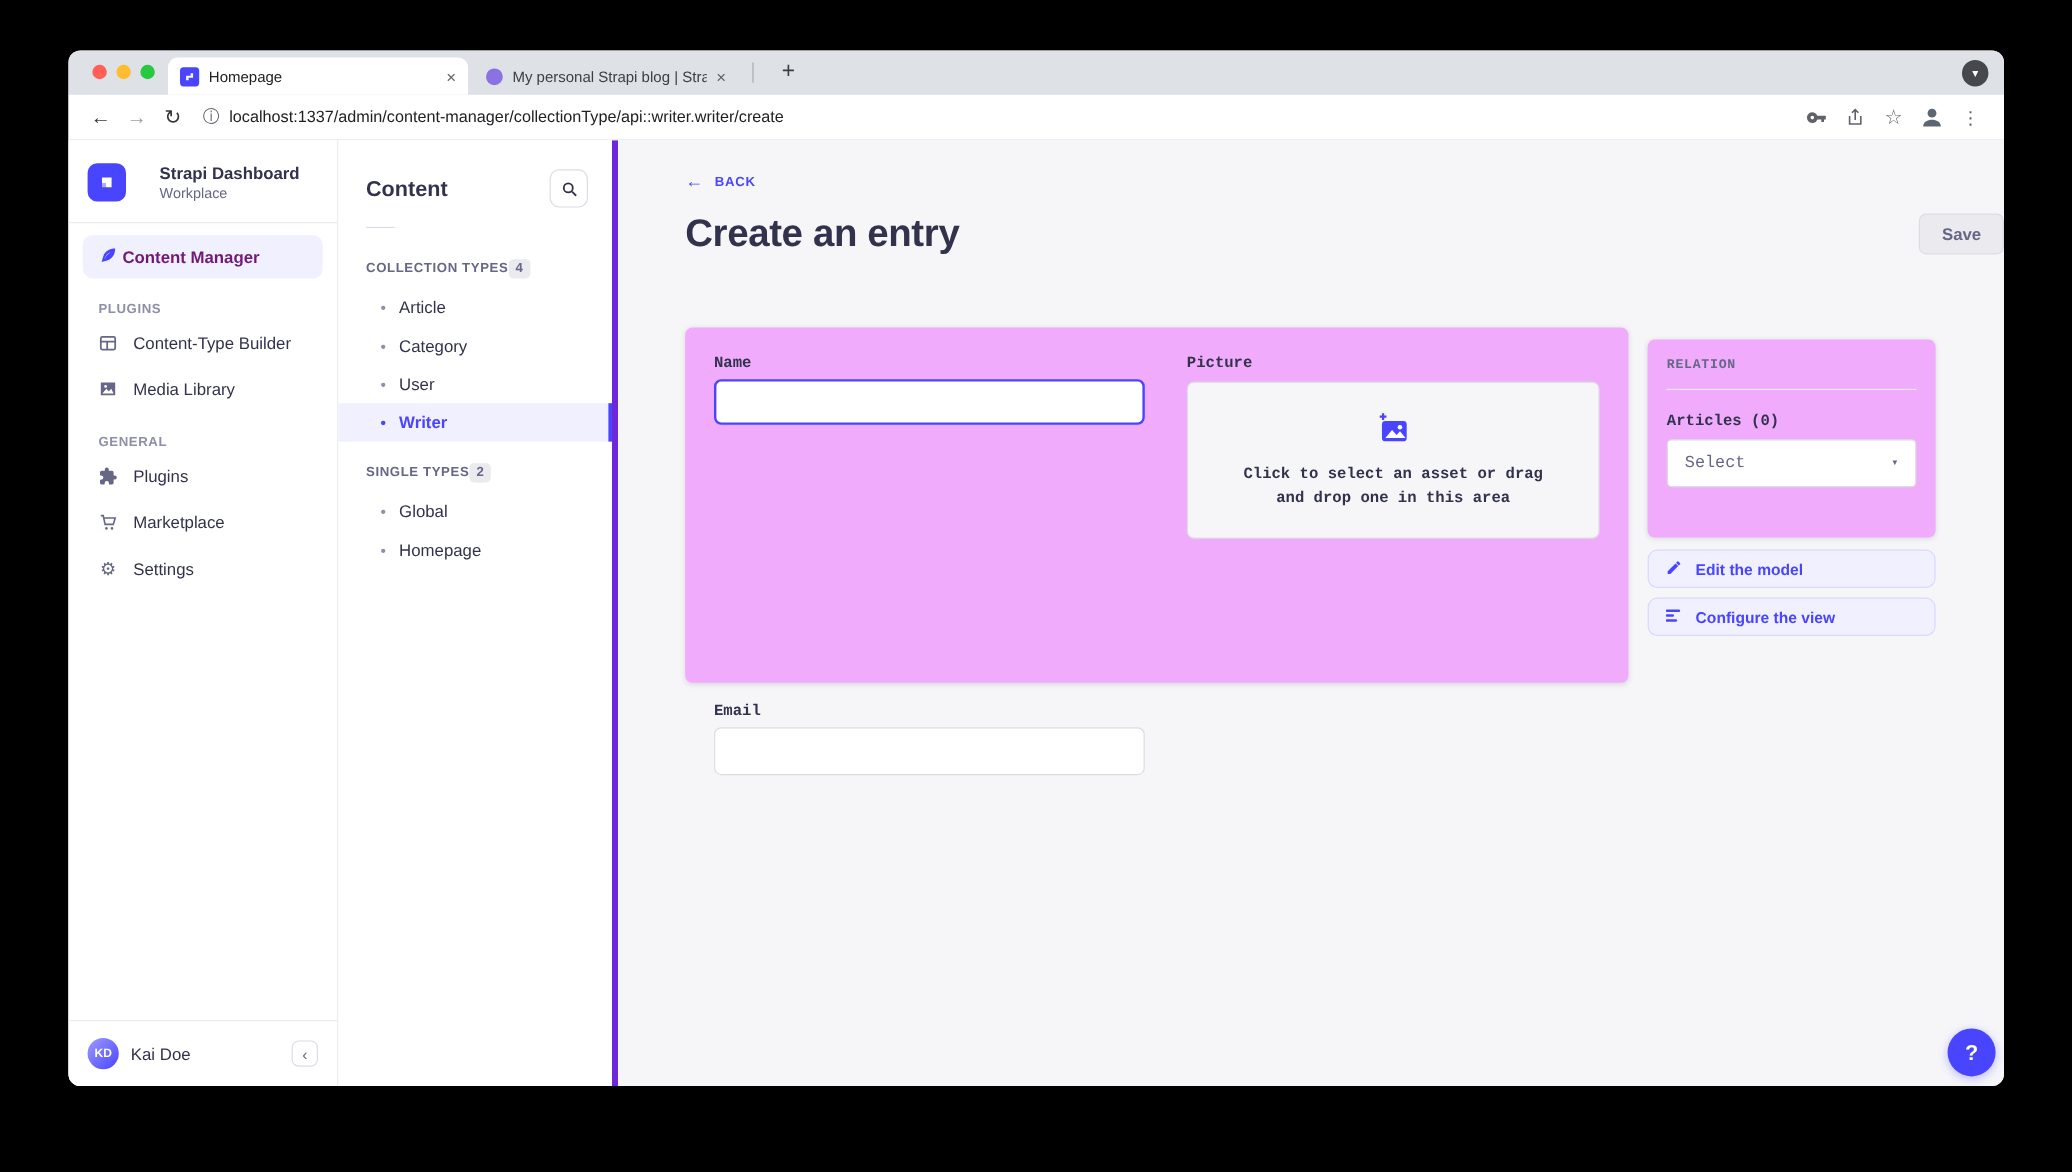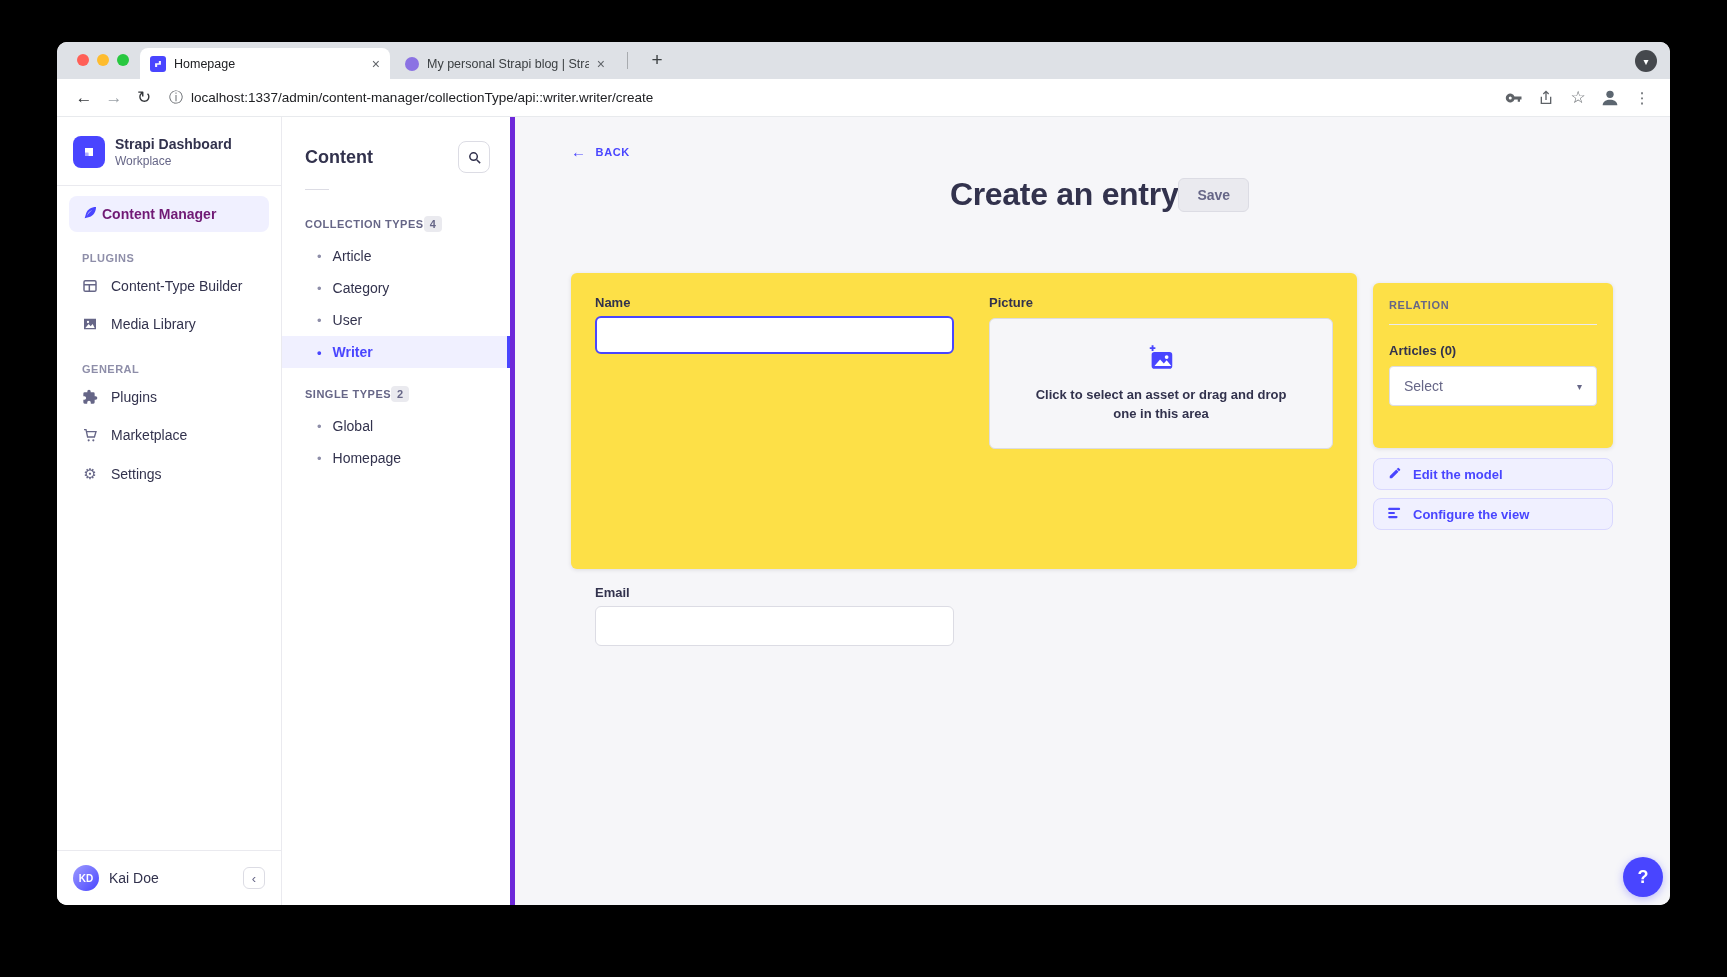--- a/index.html
+++ b/index.html
@@ -34,21 +34,21 @@
   .bar-icon { width:28px; height:26px; display:flex; align-items:center; justify-content:center; color:#5f6368; }
   .bar-icon svg { display:block; }
   .star { font-size:17px; }
   .kebab { font-size:15px; letter-spacing:0; }
 
   
   .app { display:flex; height:788px; background:#f6f6f9; }
 
   
   .sb1 { width:225px; background:#fff; border-right:1px solid #eaeaef; display:flex; flex-direction:column; }
-  .brand { display:flex; align-items:center; gap:10px; padding:19px 16px 17px; }
+  .brand { display:flex; align-items:center; gap:28px; padding:19px 16px 17px; }
   .logo { width:32px; height:32px; border-radius:8px; background:#4945ff; display:flex; align-items:center; justify-content:center; }
   .brand-name { font-size:14px; font-weight:700; color:#32324d; }
   .brand-sub { font-size:12px; color:#666687; margin-top:2px; }
   .hdiv { height:1px; background:#eaeaef; }
   .cm-item { margin:10px 12px 0; height:36px; background:#f0f0ff; border-radius:8px; display:flex; align-items:center; gap:4px; padding:0 13px; color:#701a75; font-weight:700; font-size:14px; }
   .sec-label { margin:20px 16px 3px 25px; font-size:11px; font-weight:700; color:#8e8ea9; letter-spacing:0.5px; }
   .sb-item { display:flex; align-items:center; gap:13px; padding:11px 16px 11px 25px; font-size:14px; color:#32324d; }
   .sb-item .ic { width:16px; display:flex; justify-content:center; color:#666687; font-size:15px; }
   .sb1-spacer { flex:1; }
   .user-row { border-top:1px solid #eaeaef; display:flex; align-items:center; gap:10px; padding:14px 16px; }
@@ -69,27 +69,27 @@
   .nav-item .bullet { color:#8e8ea9; font-size:13px; }
   .nav-item.active { background:#f0f0ff; color:#4945ff; font-weight:600; }
   .nav-item.active .bullet { color:#4945ff; }
   .nav-item.active::after { content:""; position:absolute; right:0; top:0; bottom:0; width:3px; background:#4945ff; }
   .single-group { margin-top:12px; }
 
   
   .main { flex:1; position:relative; padding:26px 0 0 56px; }
   .back-row { display:inline-flex; align-items:center; gap:9px; color:#4945ff; font-size:11px; font-weight:700; letter-spacing:0.6px; }
   .back-row .arr { font-size:15px; font-weight:400; }
-  .title-row { display:flex; align-items:center; justify-content:center; margin:15px 0 0; padding-right:42px; }
+  .title-row { display:flex; align-items:center; justify-content:space-between; margin:15px 0 0; }
   .page-title { font-size:32px; font-weight:700; color:#32324d; letter-spacing:-0.3px; }
   .save-btn { background:#eaeaef; border:1px solid #dcdce4; color:#666687; font-size:14px; font-weight:600; border-radius:6px; padding:8px 18px; font-family:inherit; }
   .page-sub { margin-top:8px; font-size:16px; color:#666687; }
 
   .content-row { display:flex; gap:16px; margin-top:60px; }
-  .card { background:#fde047; border-radius:6px; box-shadow:0 1px 4px rgba(33,33,52,0.12); }
+  .card { background:#f0abfc; border-radius:6px; box-shadow:0 1px 4px rgba(33,33,52,0.12);font-family:Liberation Mono, monospace; }
   .form-card { width:786px; height:296px; padding:22px 24px; }
   .form-grid { display:grid; grid-template-columns:359px 1fr; column-gap:35px; }
   .field-label { font-size:13px; font-weight:700; color:#32324d; margin-bottom:6px; }
   .text-input { width:100%; height:38px; border-radius:6px; font-size:14px; padding:0 12px; color:#32324d; font-family:inherit; outline:none; }
   .name-input { border:2px solid #4945ff; }
   .email-input { border:1px solid #dcdce4; height:40px; }
   .email-block { margin-top:136px; width:359px; }
   .picture-box { height:131px; margin-top:8px; background:#f6f6f9; border:1px solid #dcdce4; border-radius:6px; display:flex; flex-direction:column; align-items:center; justify-content:center; gap:10px; padding:0 34px; }
   .picture-hint { font-size:13px; font-weight:600; color:#32324d; text-align:center; line-height:1.5; }
 

